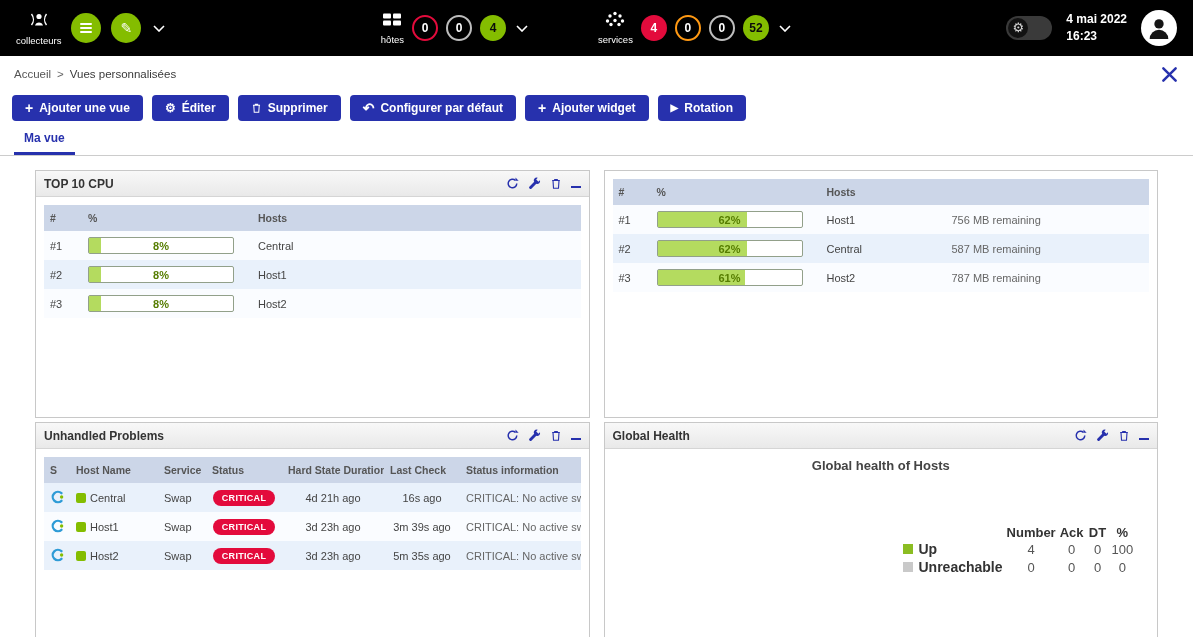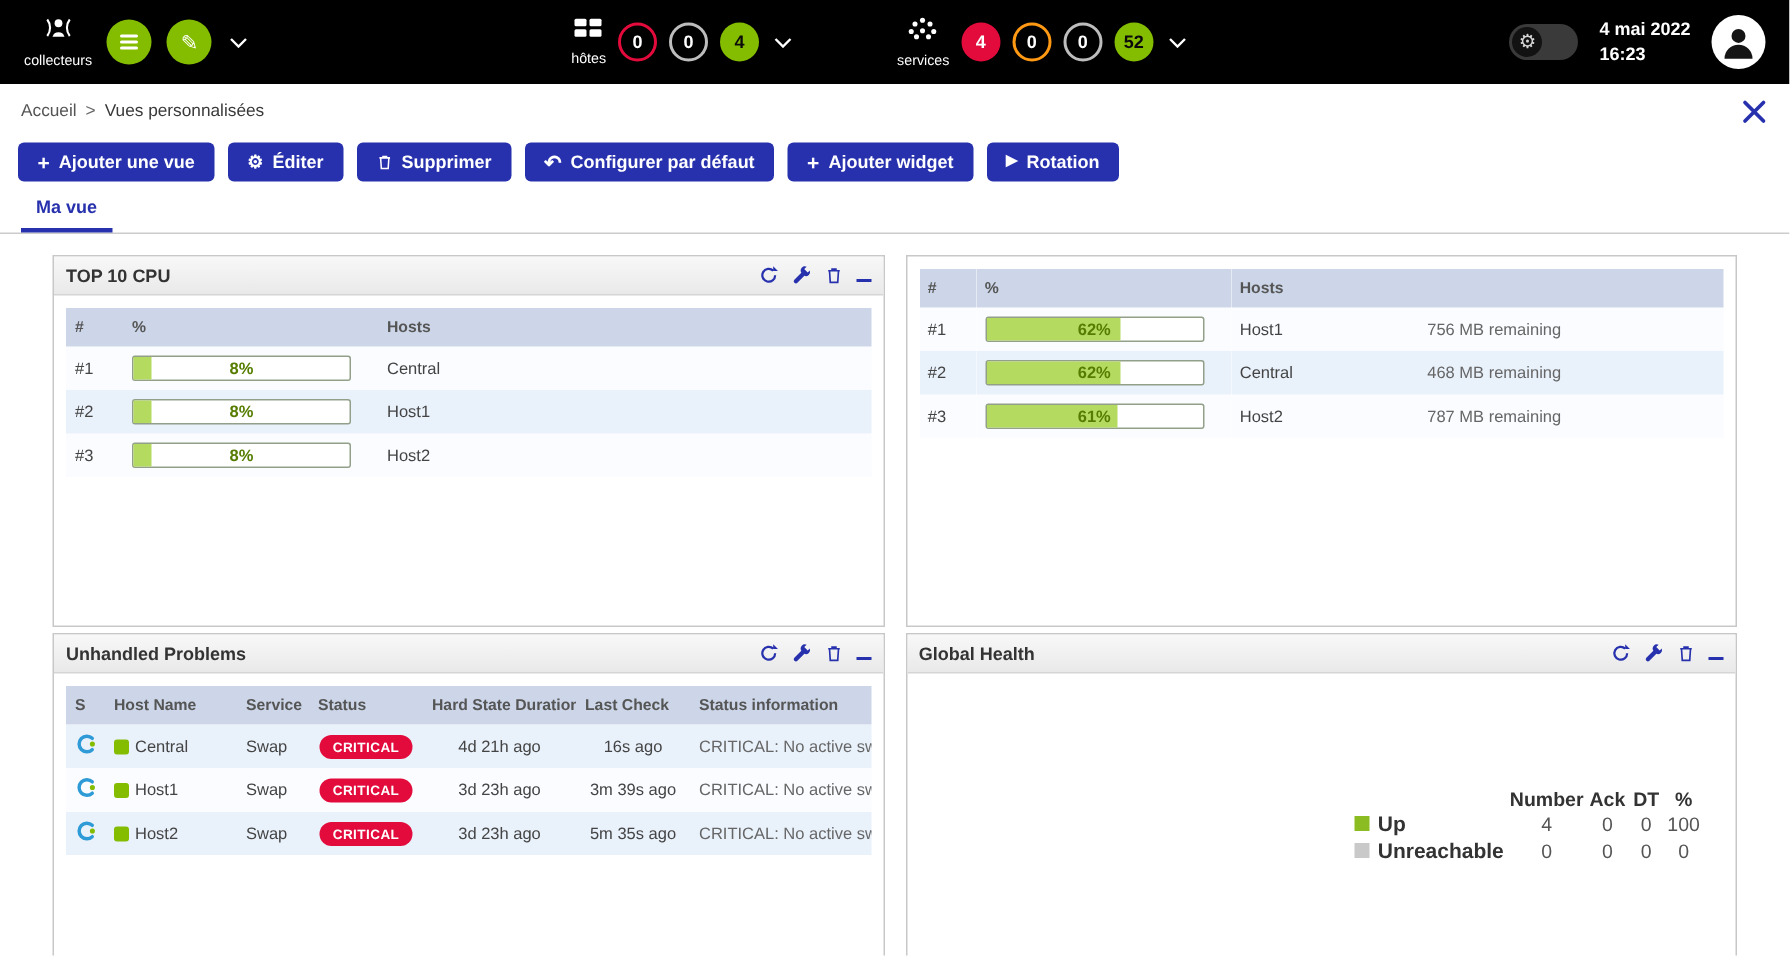--- a/index.html
+++ b/index.html
@@ -356,21 +356,21 @@
               </tr>
               <tr>
                 <td>#2</td>
                 <td>
                     <div class="bar">
                       <div class="fill" style="width: 62%;"></div>
                       <span class="bar-label">62%</span>
                     </div>
                   </td>
                 <td>Central</td>
-                <td class="info-cell">468 MB remaining</td>
+                <td class="info-cell">587 MB remaining</td>
               </tr>
               <tr>
                 <td>#3</td>
                 <td>
                     <div class="bar">
                       <div class="fill" style="width: 61%;"></div>
                       <span class="bar-label">61%</span>
                     </div>
                   </td>
                 <td>Host2</td>
@@ -503,20 +503,21 @@
               </span>
             <span class="wicon">
                 <svg width="12" height="13" viewBox="0 0 14 14">
                   <path d="M2.5 3.5h9M5.5 3.5v-1.2h3v1.2M3.5 3.5l.6 9h5.8l.6-9" fill="none" stroke="#2731ad" stroke-width="1.3"></path>
                 </svg>
               </span>
             <span class="min-icon"></span>
           </span>
         </div>
         <div class="wbody">
+          <div class="chart-title">Global health of Hosts</div>
           <table class="legend">
             <thead>
               <tr>
                 <th></th>
                 <th>Number</th>
                 <th>Ack</th>
                 <th>DT</th>
                 <th>%</th>
               </tr>
             </thead>

